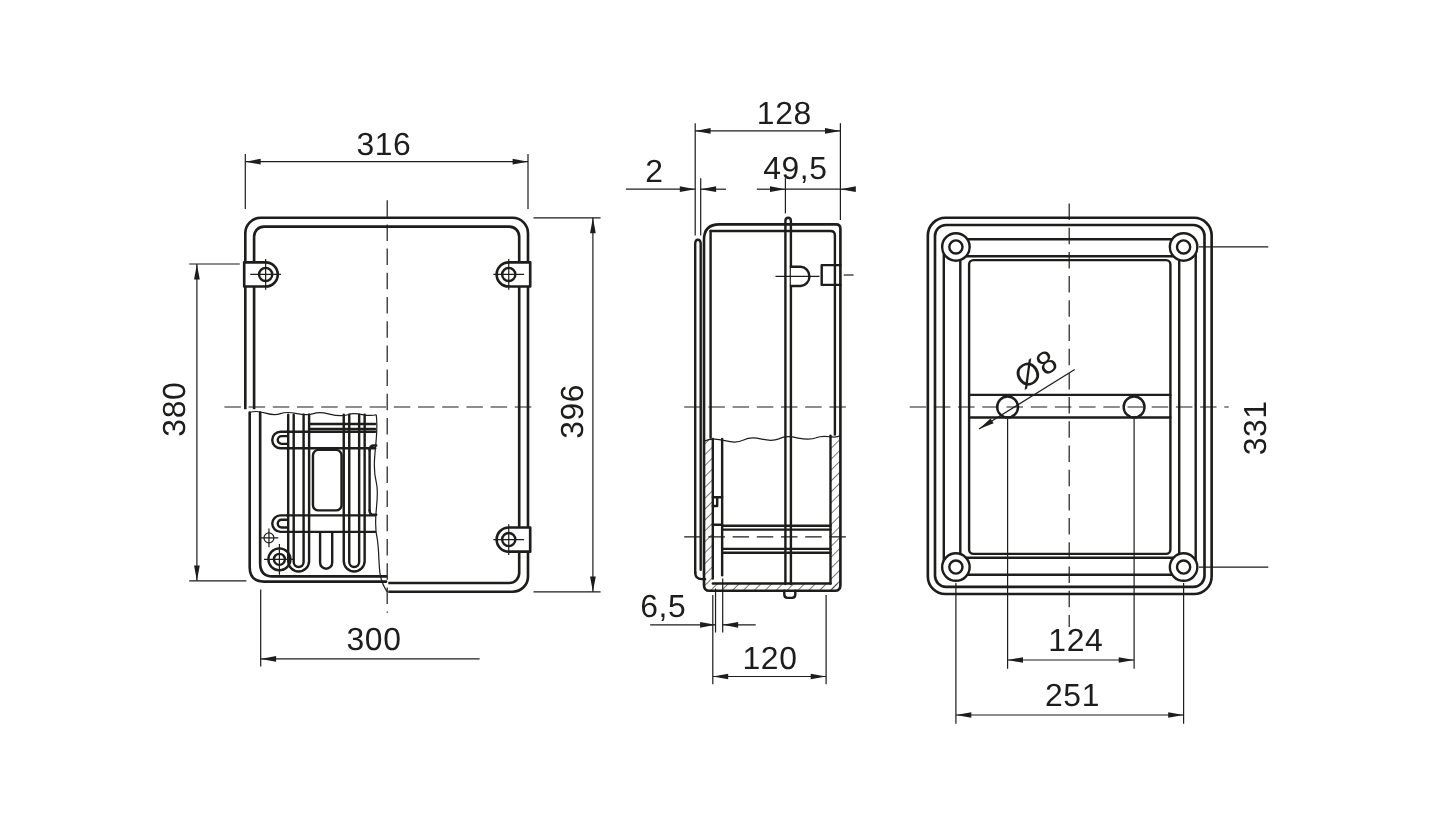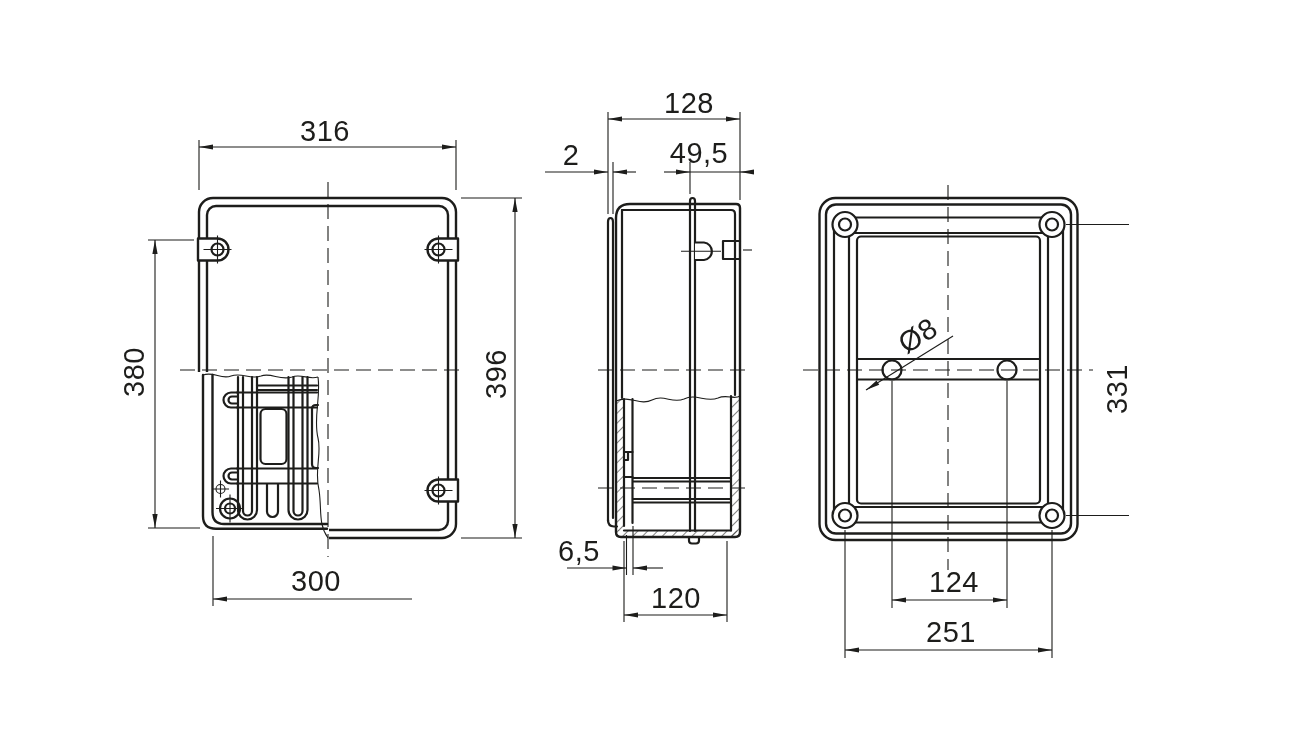--- a/index.html
+++ b/index.html
@@ -1,16 +1,16 @@
 <!DOCTYPE html>
 <html><head>
 <meta charset="utf-8">
 <style>
   html,body{margin:0;padding:0;background:#ffffff;}
-  .stage{position:relative;width:1129px;height:740px;background:#ffffff;overflow:hidden;}
+  .stage{position:relative;width:1129px;height:740px;background:#ffffff;overflow:hidden;padding-left:24px;}
   svg{display:block;}
   text{font-family:"Liberation Sans","DejaVu Sans",sans-serif;font-size:29px;fill:#1d1d1b;letter-spacing:0.5px;}
   .ol{stroke:#1d1d1b;stroke-width:2.4;fill:none;stroke-linecap:round;stroke-linejoin:round;}
   .ol2{stroke:#1d1d1b;stroke-width:2.2;fill:none;stroke-linecap:round;stroke-linejoin:round;}
   .thin{stroke:#1d1d1b;stroke-width:1.1;fill:none;}
   .cl{stroke:#1d1d1b;stroke-width:1.1;fill:none;stroke-dasharray:15 7;}
   .wfill{fill:#ffffff;}
   .hatchfill{fill:url(#hatch);stroke:none;}
 </style>
 </head>

